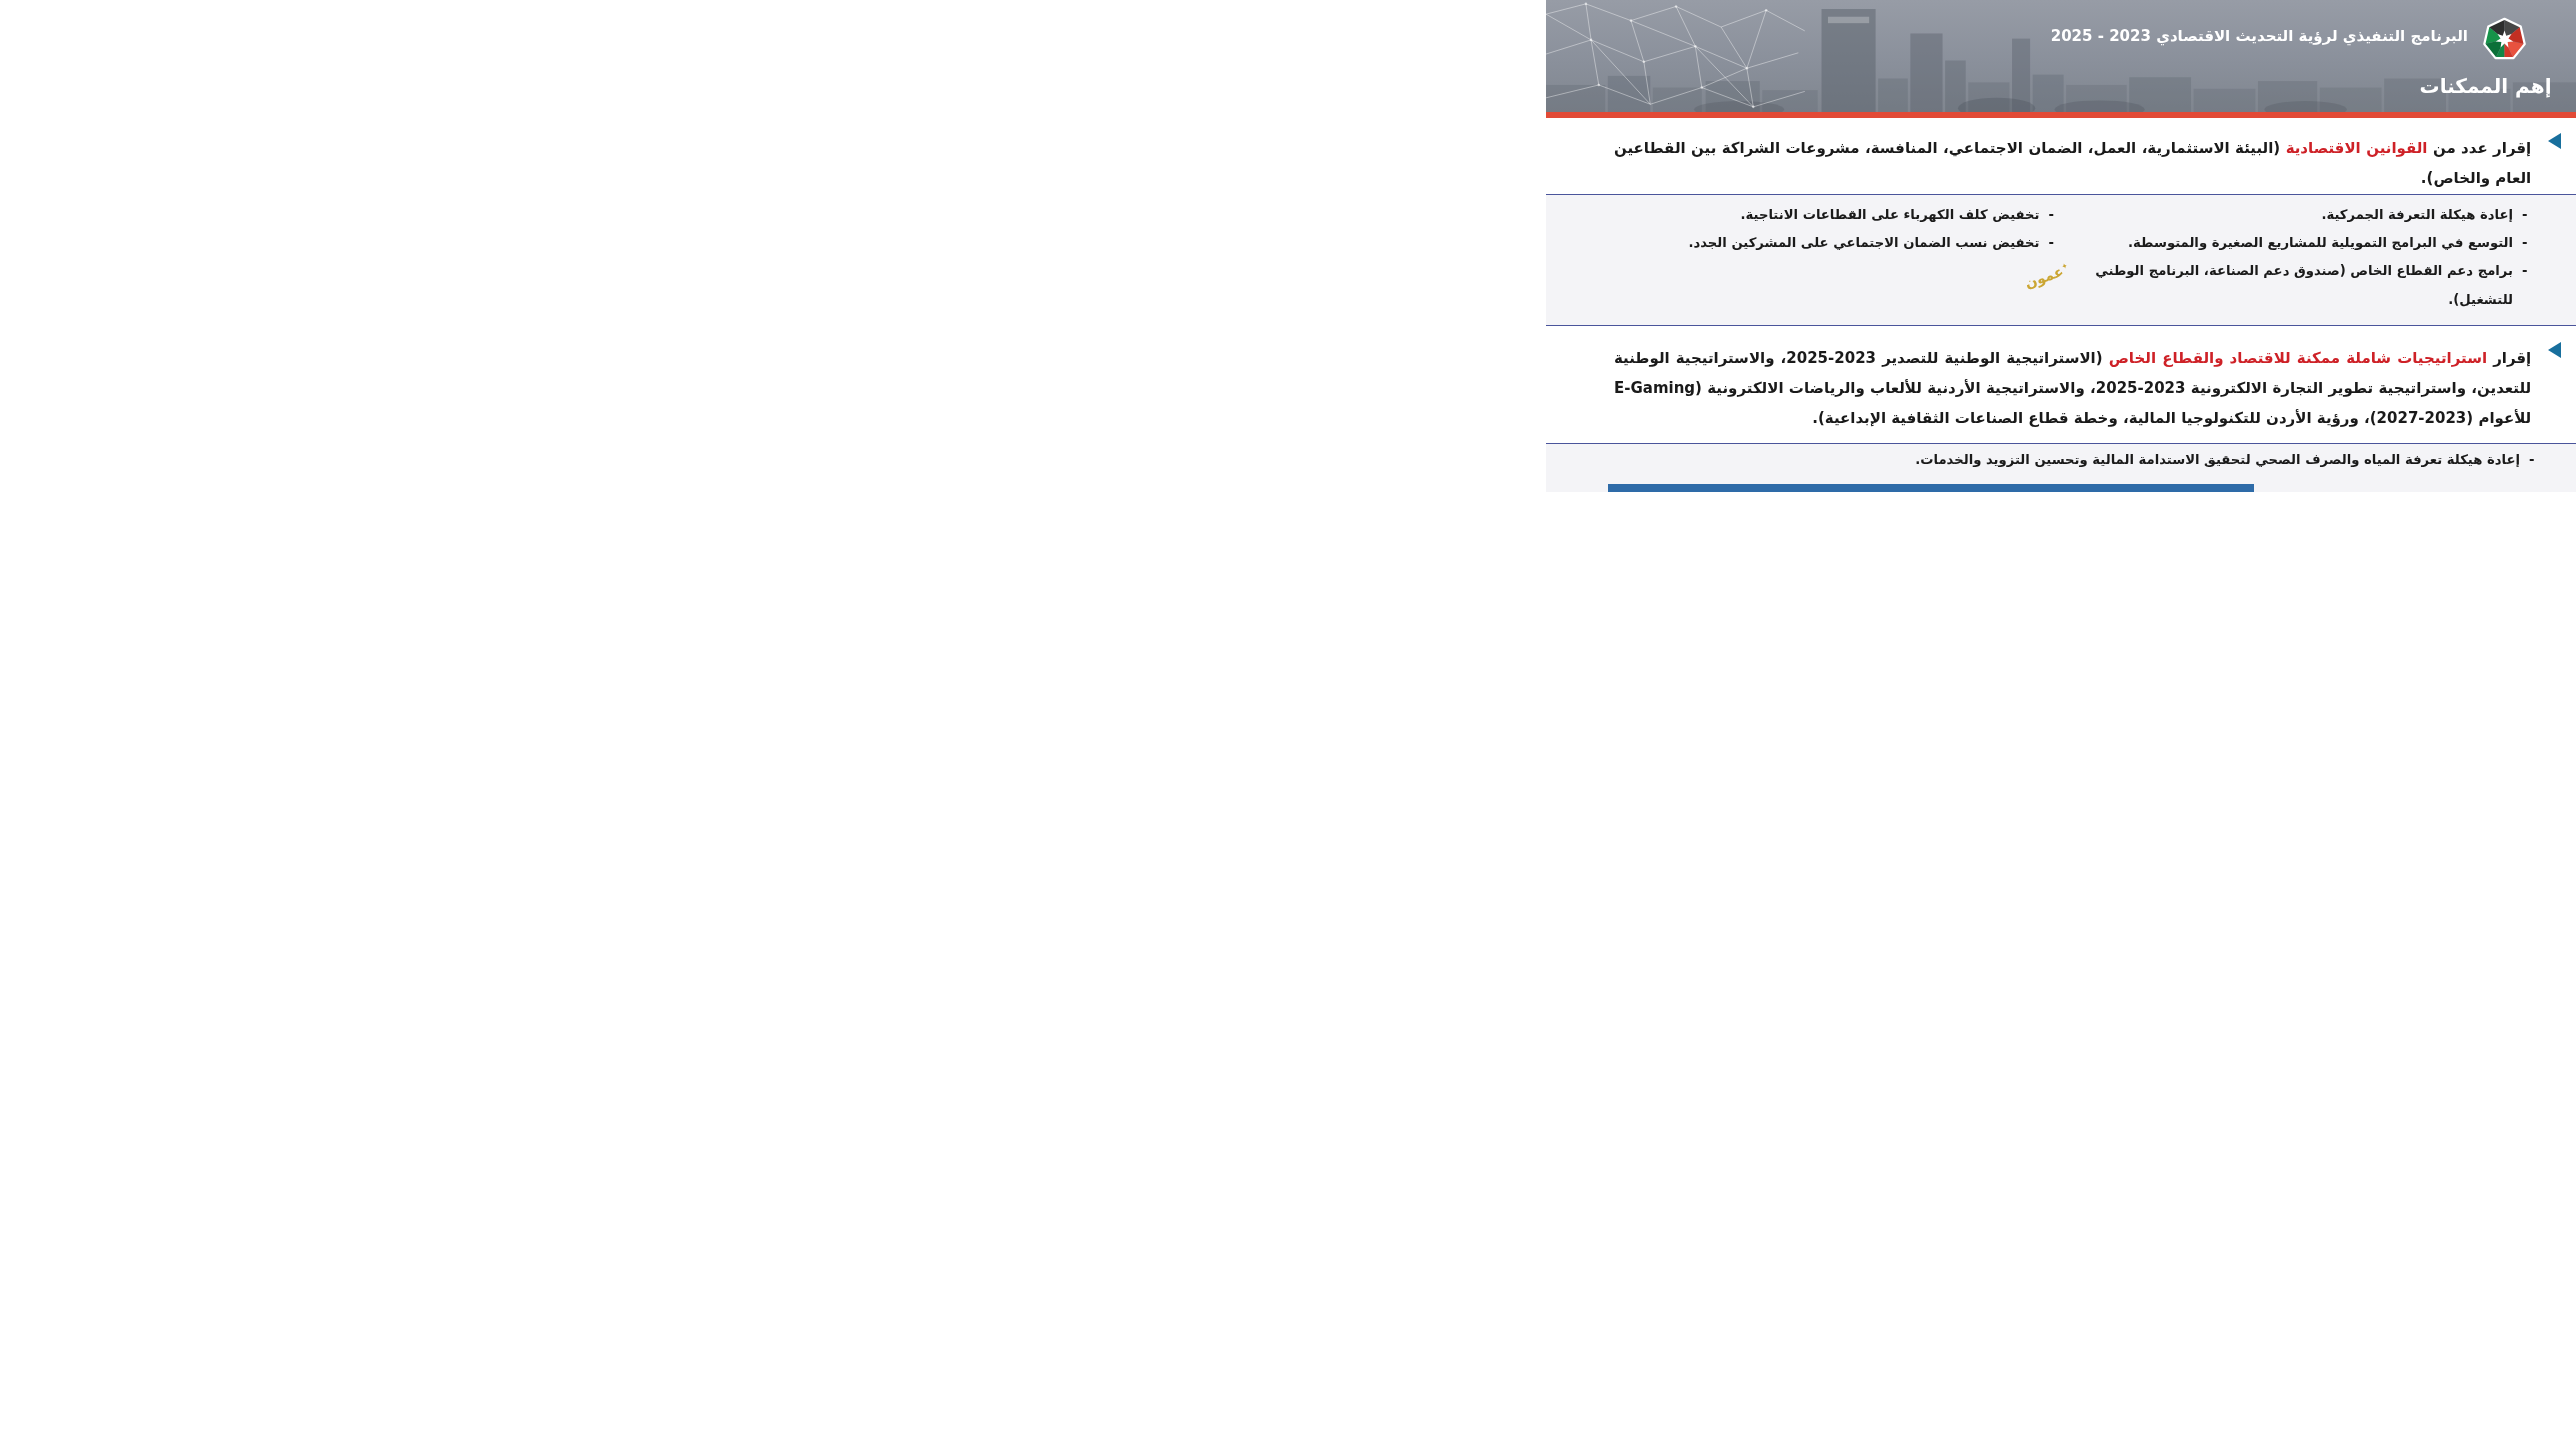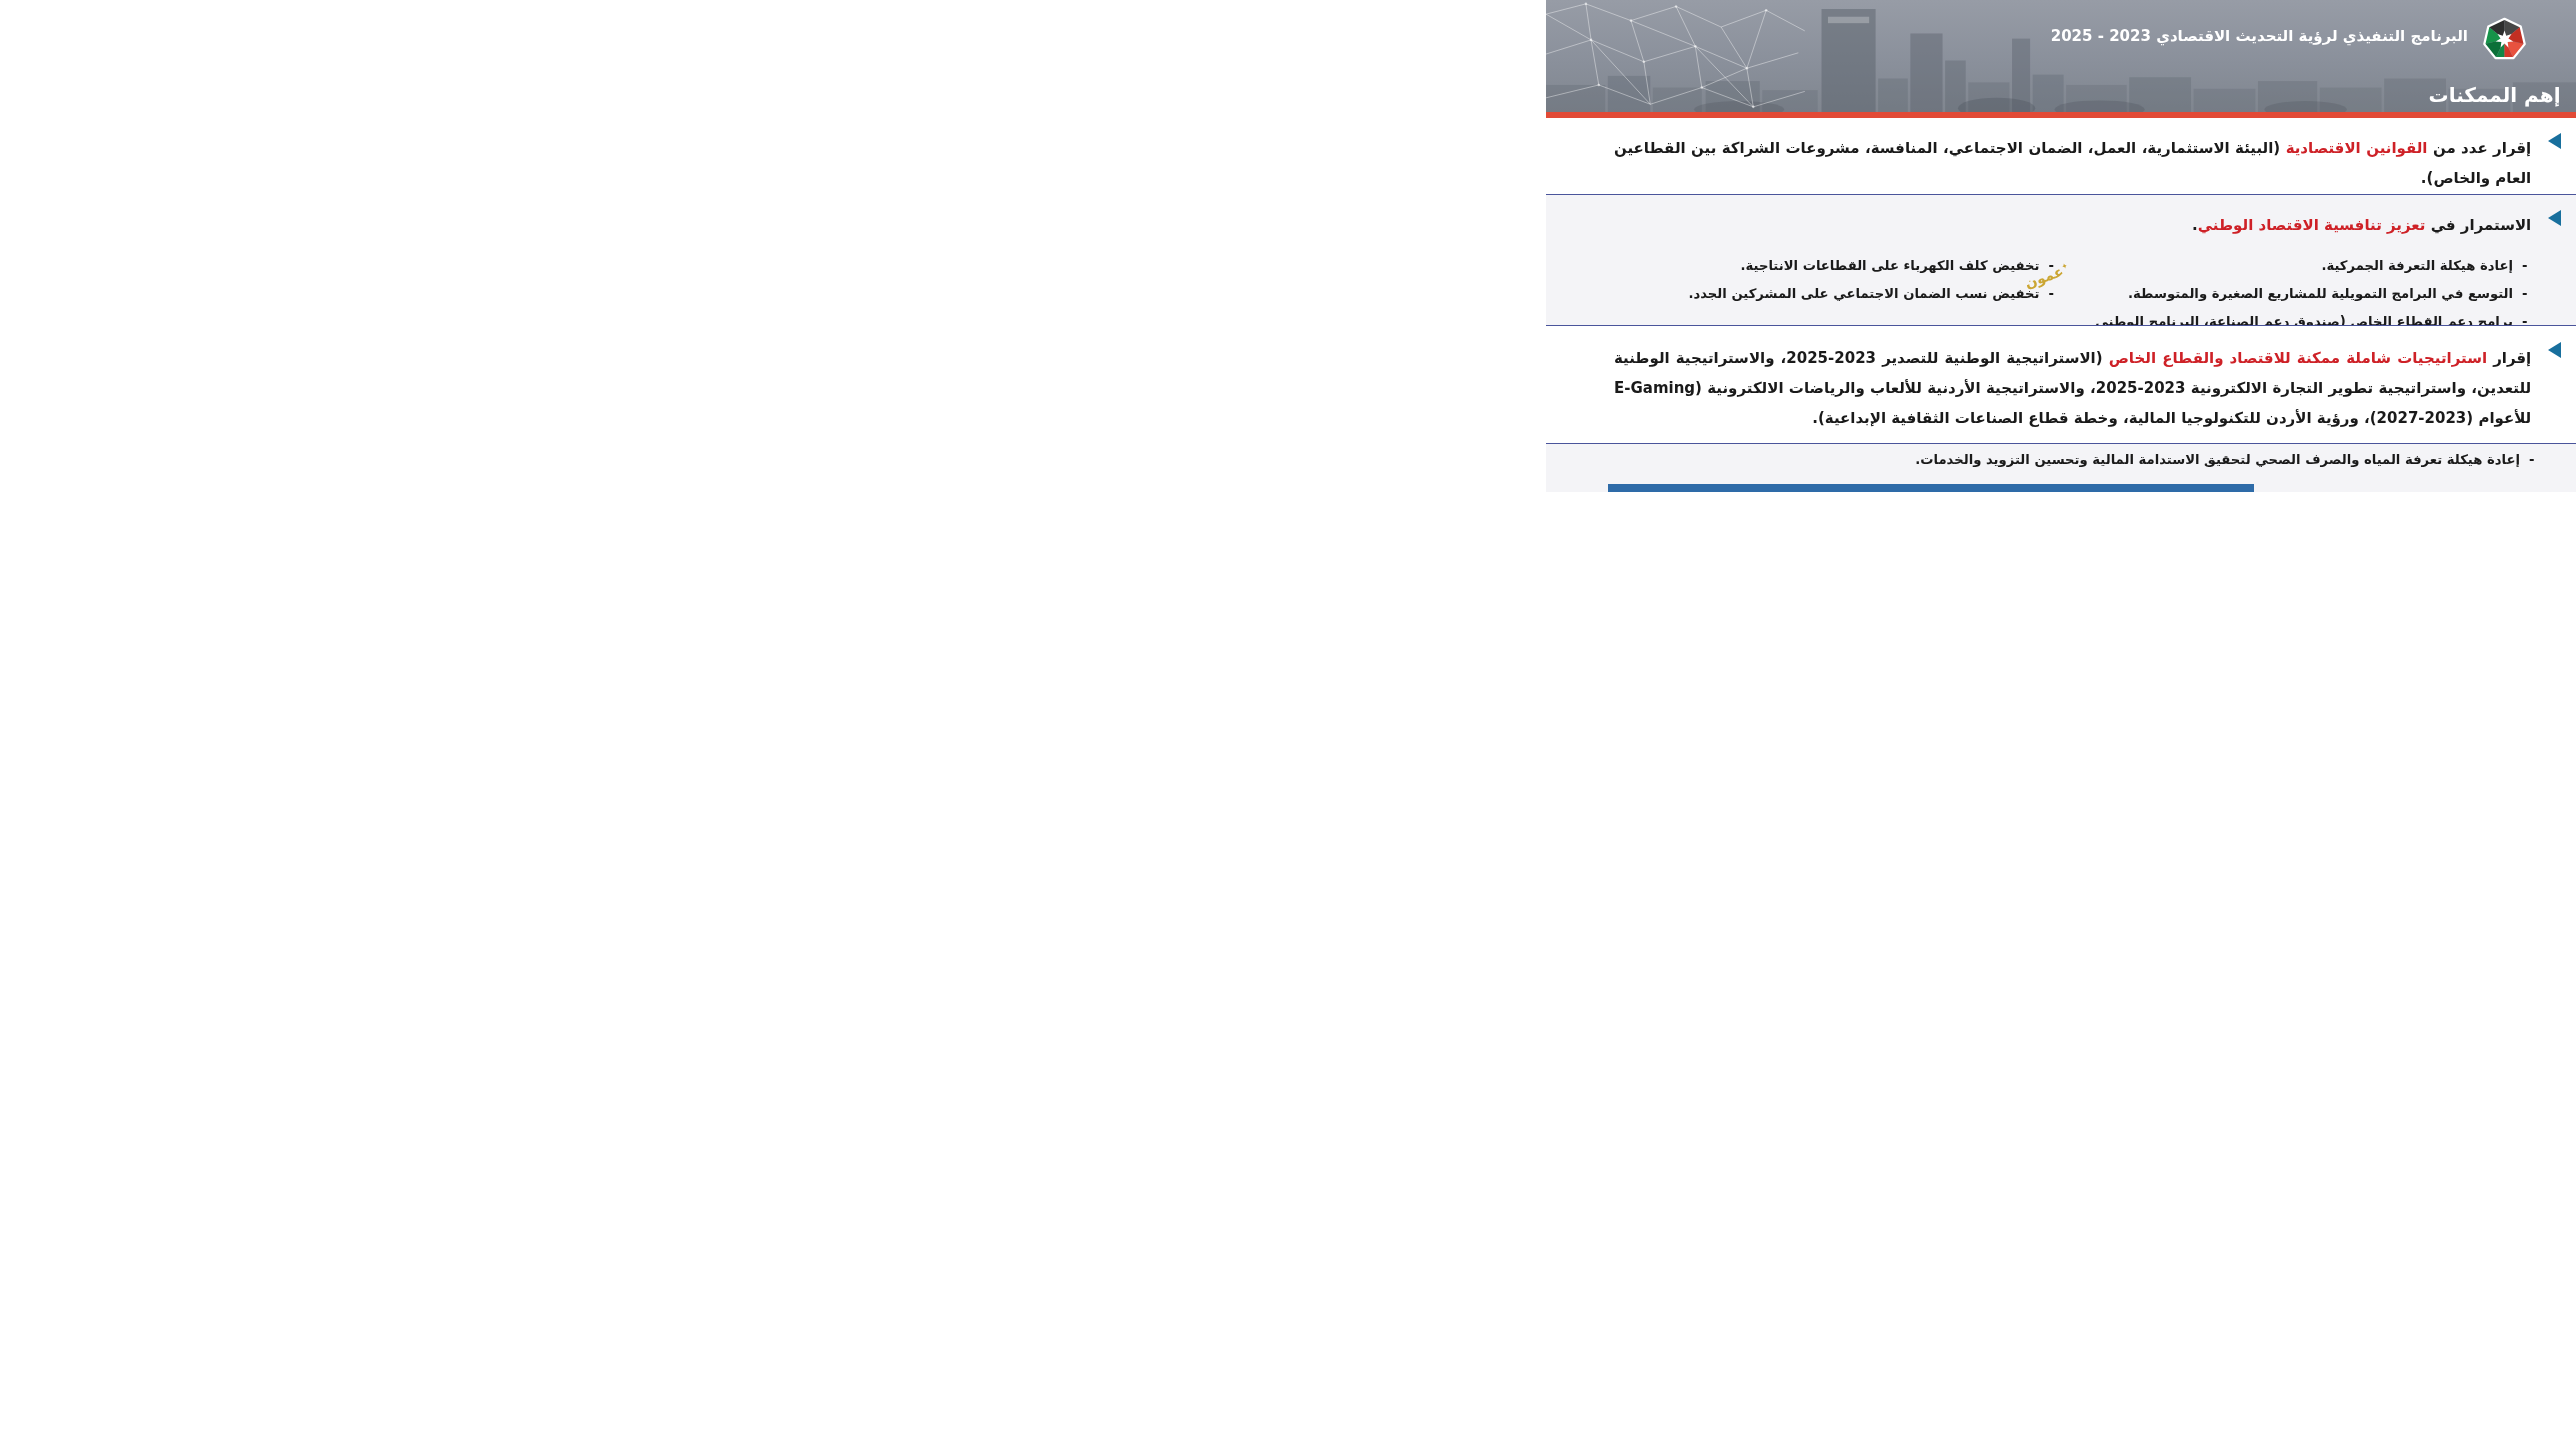--- a/index.html
+++ b/index.html
@@ -6,21 +6,21 @@
   .page{
     position:relative;width:1030px;height:492px;overflow:hidden;background:#fff;
     direction:rtl;font-family:"DejaVu Sans","Liberation Sans",sans-serif;
     font-weight:bold;color:#1A1A1A;
   }
   
   .hdr{position:relative;height:112px;overflow:hidden;
        background:linear-gradient(180deg,#979CA6 0%,#8A909B 55%,#80868F 100%);}
   .hdr svg.bg{position:absolute;inset:0;}
   .program-title{position:absolute;top:27px;right:108px;font-size:15px;color:#fff;letter-spacing:0;white-space:nowrap;}
-  .page-title{position:absolute;bottom:5.2px;right:15.5px;margin:0;font-size:20px;color:#fff;}
+  .page-title{position:absolute;bottom:5.2px;right:15.5px;margin:9px;font-size:20px;color:#fff;}
   .logo{position:absolute;top:16.7px;right:49px;width:45px;height:45px;}
   .red-bar{height:6.4px;background:#E24A36;}
   
   section{position:relative;box-sizing:border-box;padding:0 15.5px 0 62px;}
   .s-white{background:#ffffff;}
   .s-gray{background:#F4F4F7;}
   .sep{border-top:1.3px solid #4A549B;}
   .h-s1{height:76px;}.h-s2{height:131px;}.h-s3{height:118px;}.h-s4{height:82px;}.h-s5{height:53px;}
   .bullet-row{display:flex;align-items:flex-start;gap:10.3px;}
   .pt1{padding-top:9px;}
@@ -136,24 +136,20 @@
   <main>
 
     <section class="s-white h-s1">
       <div class="bullet-row pt1">
         <span class="tri"></span>
         <p class="lead"><span class="seg">إقرار عدد من </span><span class="seg red">القوانين الاقتصادية</span><span class="seg"> (البيئة الاستثمارية، العمل، الضمان الاجتماعي، المنافسة، مشروعات الشراكة بين القطاعين العام والخاص).</span></p>
       </div>
     </section>
 
     <section class="s-gray sep h-s2">
-      <div class="bullet-row pt1">
-        <span class="tri"></span>
-        <p class="lead"><span class="seg">الاستمرار في </span><span class="seg red">تعزيز تنافسية الاقتصاد الوطني</span><span class="seg">.</span></p>
-      </div>
       <div class="two-col">
         <div class="sub-list">
             <div class="sub-item">
               <span class="dash">-</span>
               <span>إعادة هيكلة التعرفة الجمركية.</span>
             </div>
             <div class="sub-item">
               <span class="dash">-</span>
               <span>التوسع في البرامج التمويلية للمشاريع الصغيرة والمتوسطة.</span>
             </div>

